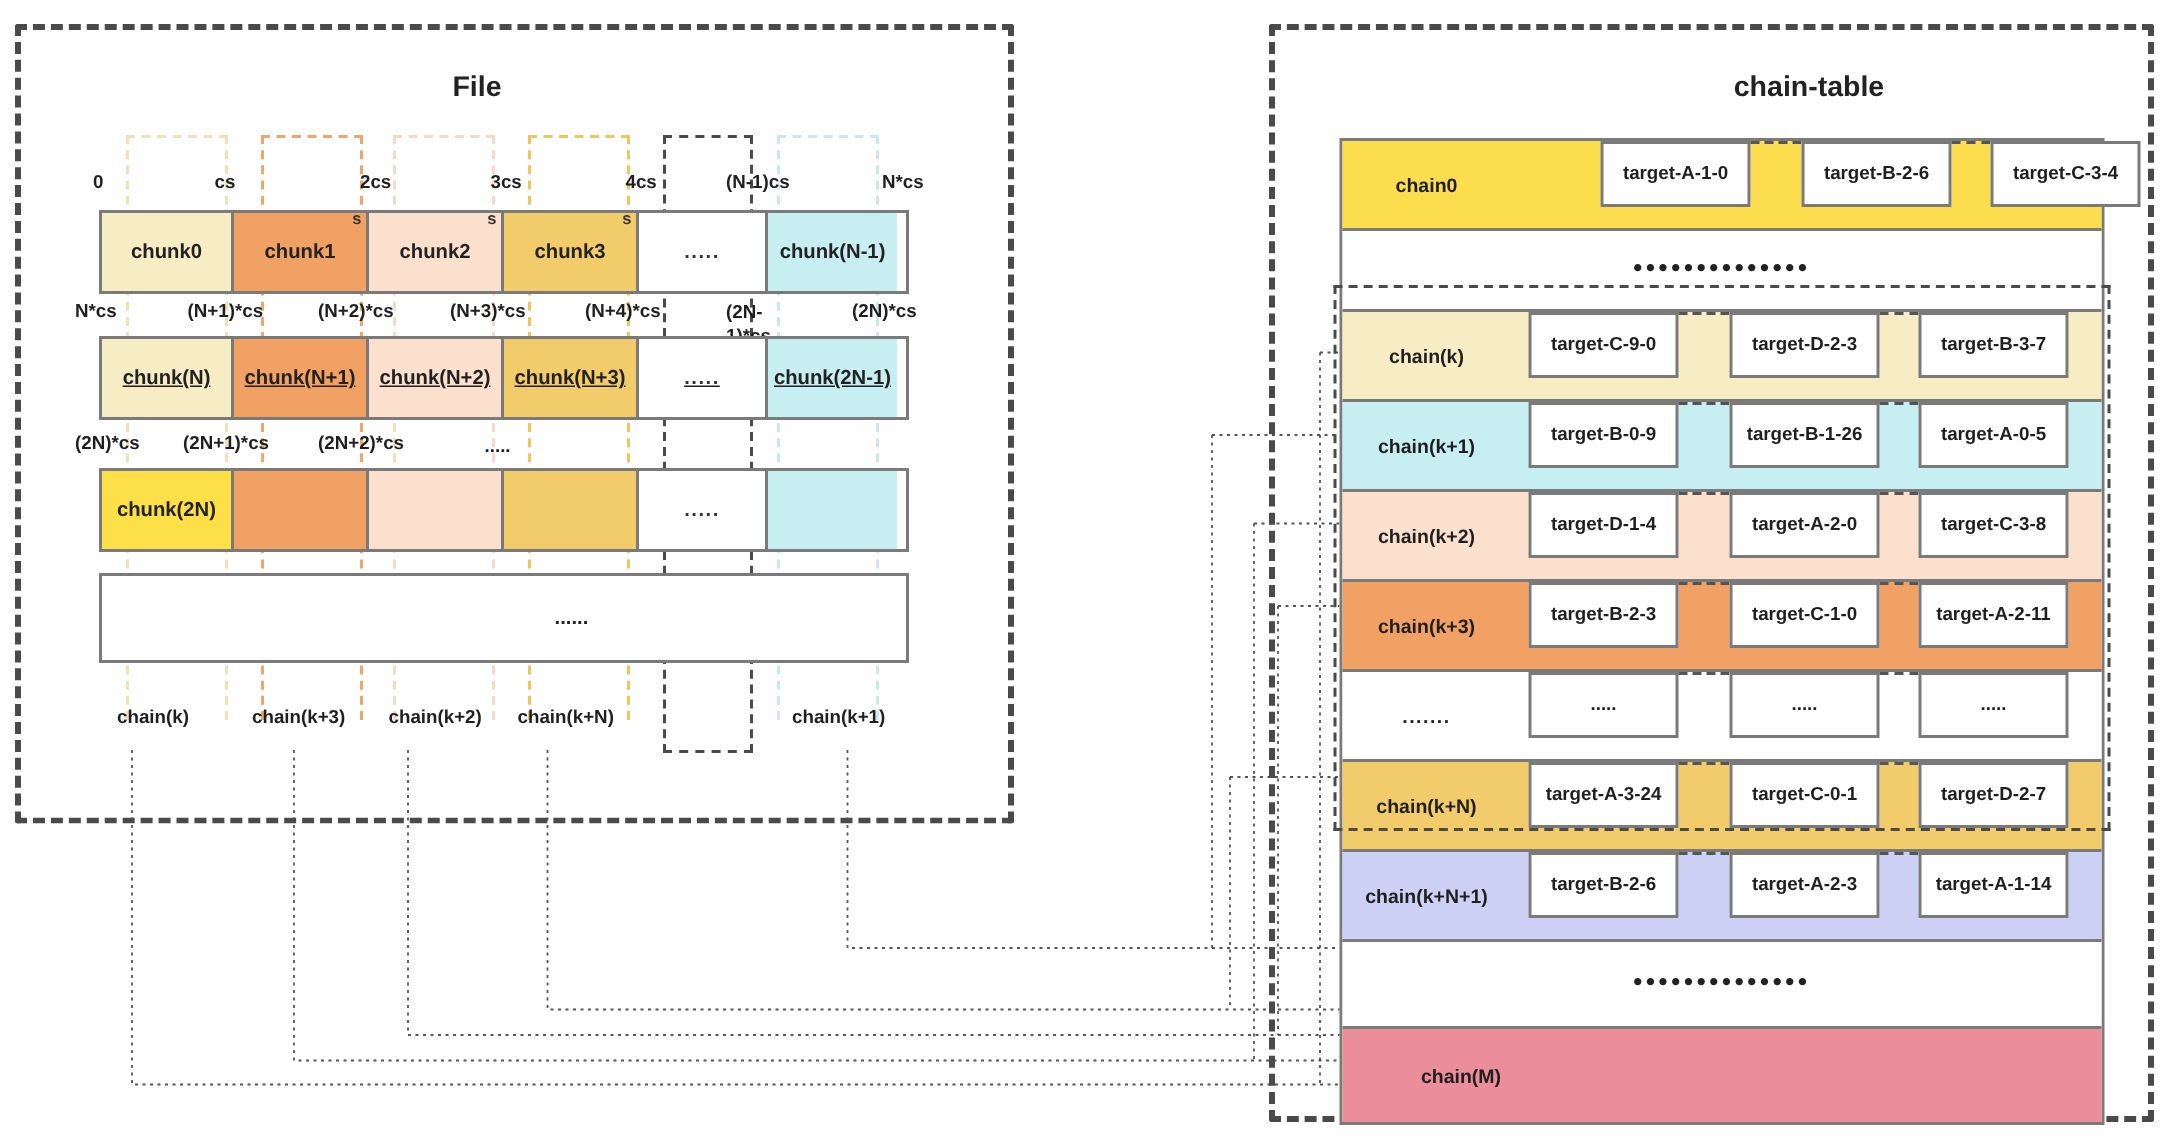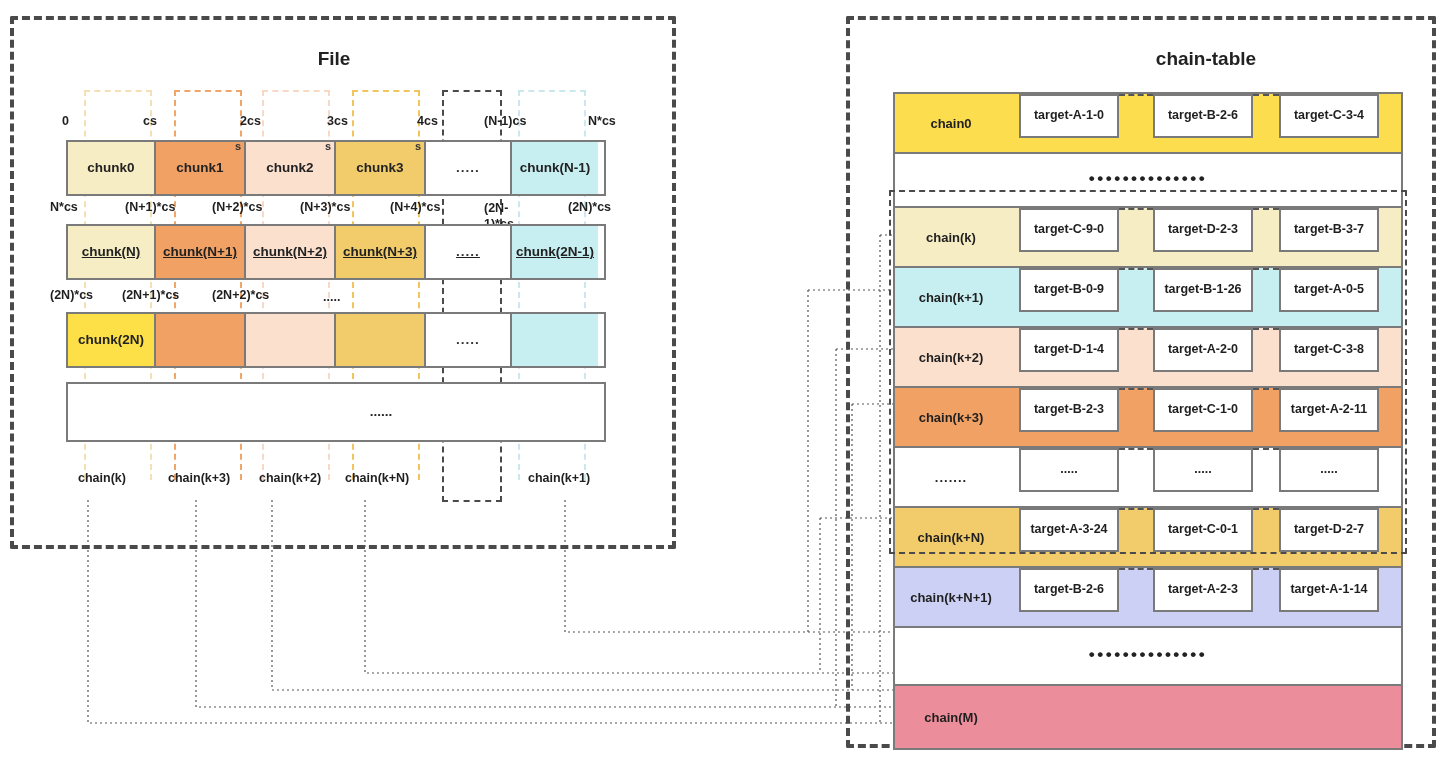--- a/index.html
+++ b/index.html
@@ -27,21 +27,21 @@
   #chain-panel{left:846px;top:16px;  width:590px; height:732px;}
 
   .panel-title{
     position:absolute;
     font-weight:bold;
     font-size:19px;
     color:#222;
     text-align:center;
     white-space:nowrap;
   }
-  #file-title{left:244px;  top:48px;  width:180px;}
+  #file-title{left:228px;  top:48px;  width:180px;}
   #chain-title{left:1056px;top:48px;  width:300px;}
 
   
   .colguide{
     position:absolute;
     border:2px dashed #e9c9a0;
     border-bottom:none;
     box-sizing:border-box;
     pointer-events:none;
   }
@@ -348,21 +348,21 @@
   <div class="chain-tag" style="left:168px; top:470px;">chain(k+3)</div>
   <div class="chain-tag" style="left:259px; top:470px;">chain(k+2)</div>
   <div class="chain-tag" style="left:345px; top:470px;">chain(k+N)</div>
   <div class="chain-tag" style="left:528px; top:470px;">chain(k+1)</div>
 
   <div class="panel" id="chain-panel"></div>
   <div class="panel-title" id="chain-title">chain-table</div>
 
   <div id="chain-table">
 
-    <div class="ct-row" style="background:#fbdd4e;">
+    <div class="ct-row" style="background:#fbdd4e;gap:48px;">
       <div class="ct-name">chain0</div>
       <div class="ct-cells">
         <div class="ct-cell">target-A-1-0</div>
         <div class="ct-link"></div>
         <div class="ct-cell">target-B-2-6</div>
         <div class="ct-link short"></div>
         <div class="ct-cell">target-C-3-4</div>
       </div>
     </div>
 
@@ -444,21 +444,21 @@
         <div class="ct-cell">target-A-2-3</div>
         <div class="ct-link short"></div>
         <div class="ct-cell">target-A-1-14</div>
       </div>
     </div>
 
     <div class="ct-row blank" style="background:#ffffff;height:58px;">
       <div class="ct-bigdots">••••••••••••••</div>
     </div>
 
-    <div class="ct-row" style="background:#eb8d9a;height:62px;">
+    <div class="ct-row" style="background:#eb8d9a;height:62px;padding-left:23px;">
       <div class="ct-name">chain(M)</div>
     </div>
 
   </div>
 
   <div id="inner-dashed"></div>
 
 </div>
 
 </body></html>

